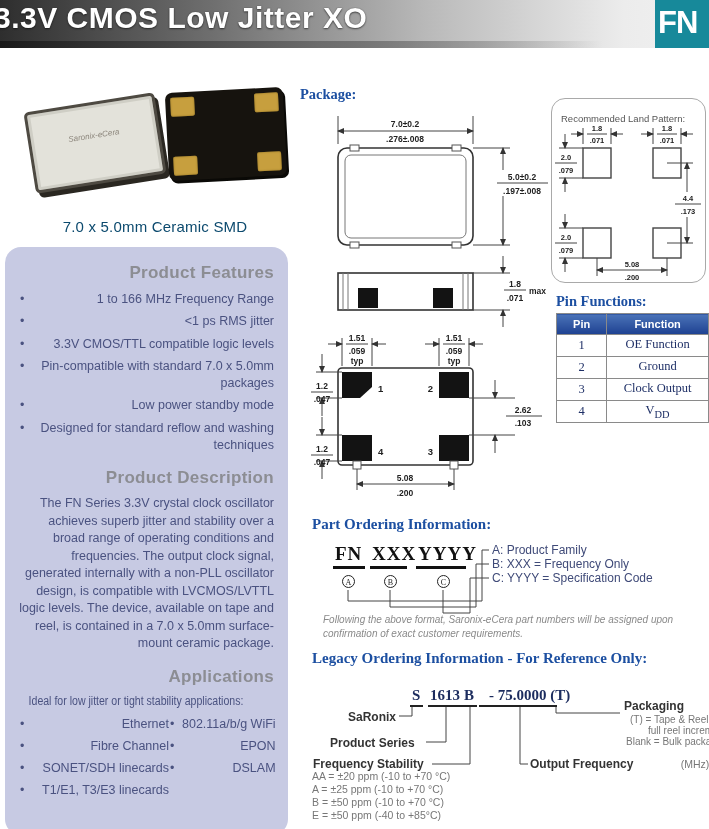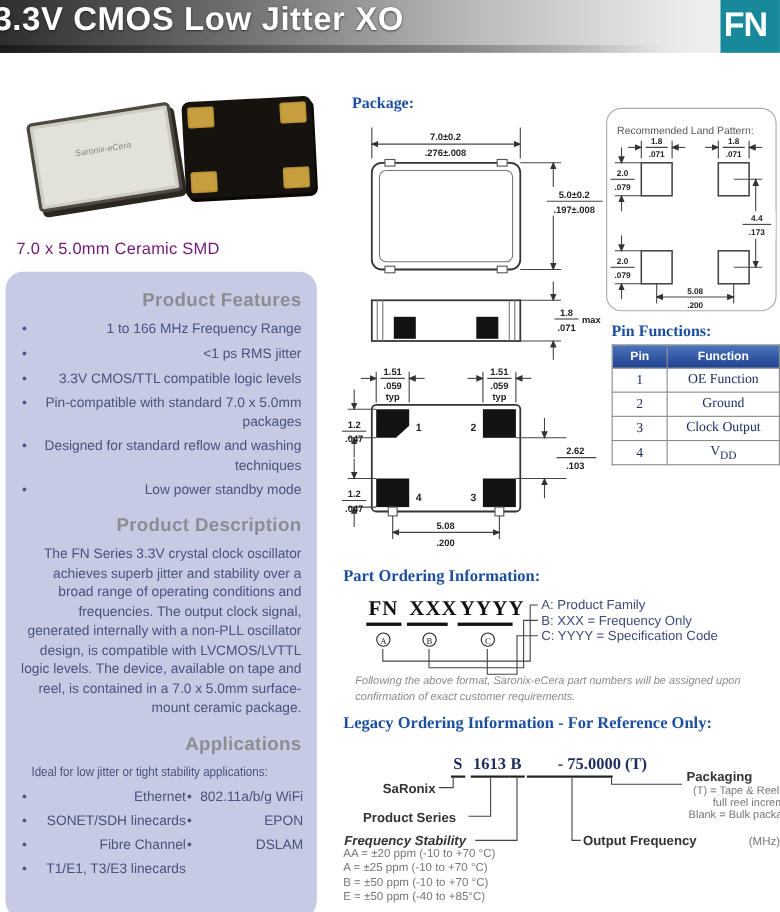--- a/index.html
+++ b/index.html
@@ -16,22 +16,22 @@
   .fn-box span{display:block;color:#fff;font-size:31px;font-weight:700;line-height:46px;padding-left:3px;letter-spacing:-1px;}
   
   .photo{position:absolute;left:15px;top:80px;width:280px;height:135px;}
   .chipL{position:absolute;left:14px;top:22px;width:126px;height:76px;transform:rotate(-9deg);
          background:#e3e2da;border:3px solid #4e4a42;border-radius:5px;
          box-shadow:3px 5px 0 #2a2721, inset 0 0 0 3px #cfcec5;}
   .chipL .brand{display:block;text-align:center;margin-top:26px;font-size:8px;color:#8e887e;font-style:italic;}
   .chipR{position:absolute;left:152px;top:10px;width:118px;height:88px;transform:rotate(-3deg);
          background:#16130e;border-radius:7px;box-shadow:2px 3px 0 #0a0906;}
   .pad{position:absolute;width:24px;height:19px;background:#c79f3e;border-radius:2px;box-shadow:inset 0 0 2px #8a6d22;}
-  .caption{position:absolute;left:15px;top:218px;width:280px;
-           font-size:15px;color:#701a75;letter-spacing:.2px;}
+  .caption{position:absolute;left:15px;top:218px;width:280px;text-align:center;
+           font-size:15px;color:#0c4a6e;letter-spacing:.2px;}
   
   .lav{position:absolute;left:5px;top:247px;width:283px;height:588px;background:#c7cae3;
        border-radius:16px;padding:10px 14px;box-sizing:border-box;overflow:hidden;text-align:right;}
   .lav h2{margin:6px 0 0 0;font-size:17px;font-weight:700;color:#8c8d93;letter-spacing:.3px;}
   .lav h2.mt{margin-top:14px;margin-left:43px;}
   .lav ul{list-style:none;margin:8px 0 0 0;padding:0;}
   .lav li{position:relative;padding-left:13px;font-size:12.5px;line-height:1.38;color:#4a5280;margin-bottom:5px;}
   .lav li:before{content:"•";position:absolute;left:1px;top:0;color:#4a5280;}
   .desc{margin:7px 0 0 0;font-size:12.5px;line-height:1.4;color:#4a5280;}
   .intro{margin:7px 0 0 0;font-size:12px;color:#4a5280;white-space:nowrap;
@@ -102,44 +102,44 @@
   </div>
   <div class="caption">7.0 x 5.0mm Ceramic SMD</div>
 
   <div class="lav">
     <h2>Product Features</h2>
     <ul>
       <li>1 to 166 MHz Frequency Range</li>
       <li>&lt;1 ps RMS jitter</li>
       <li>3.3V CMOS/TTL compatible logic levels</li>
       <li>Pin-compatible with standard 7.0 x 5.0mm packages</li>
+      <li>Low power standby mode</li>
       <li>Designed for standard reflow and washing techniques</li>
-      <li>Low power standby mode</li>
     </ul>
     <h2 class="mt">Product Description</h2>
     <p class="desc">The FN Series 3.3V crystal clock oscillator achieves superb jitter and stability over a broad range of operating conditions and frequencies. The output clock signal, generated internally with a non-PLL oscillator design, is compatible with LVCMOS/LVTTL logic levels.  The device, available on tape and reel, is contained in a 7.0 x 5.0mm surface-mount ceramic package.</p>
     <h2 class="mt">Applications</h2>
     <p class="intro">Ideal for low jitter or tight stability applications:</p>
     <div class="appcols">
       <ul class="colL">
         <li>Ethernet</li>
+        <li>Fibre Channel</li>
         <li>SONET/SDH linecards</li>
-        <li>Fibre Channel</li>
         <li>T1/E1, T3/E3 linecards</li>
 
       </ul>
       <ul class="colR">
         <li>802.11a/b/g WiFi</li>
         <li>EPON</li>
         <li>DSLAM</li>
       </ul>
     </div>
   </div>
 
-  <div class="bh" style="left:320px;top:86px;">Package:</div>
+  <div class="bh" style="left:300px;top:86px;">Package:</div>
 
   <svg style="left:310px;top:108px;" width="245" height="400">
     <defs>
       <marker id="ah" markerWidth="7" markerHeight="7" refX="6" refY="3" orient="auto-start-reverse">
         <path d="M0,0 L7,3 L0,6 z" fill="#333"></path>
       </marker>
     </defs>
 
     <g>
       <path class="ln" d="M28,36 V8 M163,36 V8"></path>
@@ -315,28 +315,28 @@
     <path class="ln" d="M38,75 V86 H172 V35 H179"></path>
     <path class="ln" d="M80,75 V92 H166 V49 H179"></path>
     <path class="ln" d="M133,75 V98 H160 V63 H179"></path>
   </svg>
   <div class="note">Following the above format, Saronix-eCera part numbers will be assigned upon confirmation of exact customer requirements.</div>
 
   <div class="bh" style="left:312px;top:650px;font-size:15px;">Legacy Ordering Information - For Reference Only:</div>
   <span class="lgcode" style="left:412px;top:687px;">S</span>
   <span class="lgcode" style="left:430px;top:687px;">1613</span>
   <span class="lgcode" style="left:464px;top:687px;">B</span>
-  <span class="lgcode" style="left:507px;top:687px;">- 75.0000 (T)</span>
+  <span class="lgcode" style="left:489px;top:687px;">- 75.0000 (T)</span>
   <div class="ub2" style="left:410px;top:705px;width:13px;"></div>
   <div class="ub2" style="left:428px;top:705px;width:35px;"></div>
   <div class="ub2" style="left:463px;top:705px;width:14px;"></div>
   <div class="ub2" style="left:479px;top:705px;width:78px;"></div>
   <div class="lbl" style="left:348px;top:710px;">SaRonix</div>
   <div class="lbl" style="left:330px;top:736px;">Product Series</div>
-  <div class="lbl" style="left:313px;top:757px;font-style:italic;">Frequency Stability</div>
+  <div class="lbl" style="left:313px;top:757px;">Frequency Stability</div>
   <div class="lbl" style="left:530px;top:757px;">
     <span>Output Frequency</span>
     <span class="unit">(MHz)</span>
   </div>
   <div class="lbl" style="left:624px;top:699px;">Packaging</div>
   <div class="sub" style="left:630px;top:714px;">(T) = Tape &amp; Reel</div>
   <div class="sub" style="left:648px;top:725px;">full reel increments</div>
   <div class="sub" style="left:626px;top:736px;">Blank = Bulk packaged</div>
   <div class="opts">
     <div>AA = ±20 ppm (-10 to +70 °C)</div>

